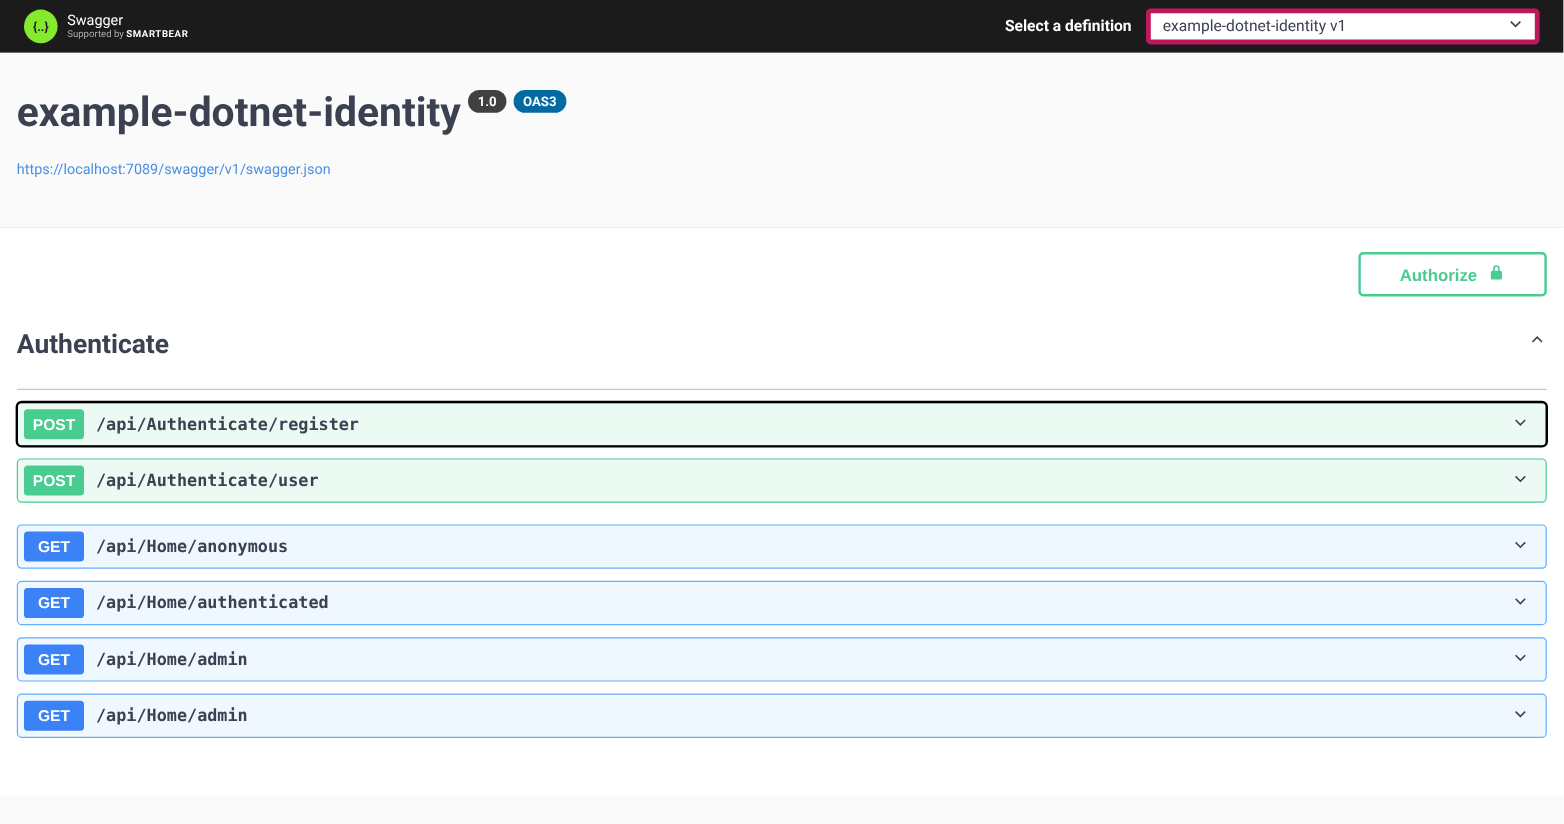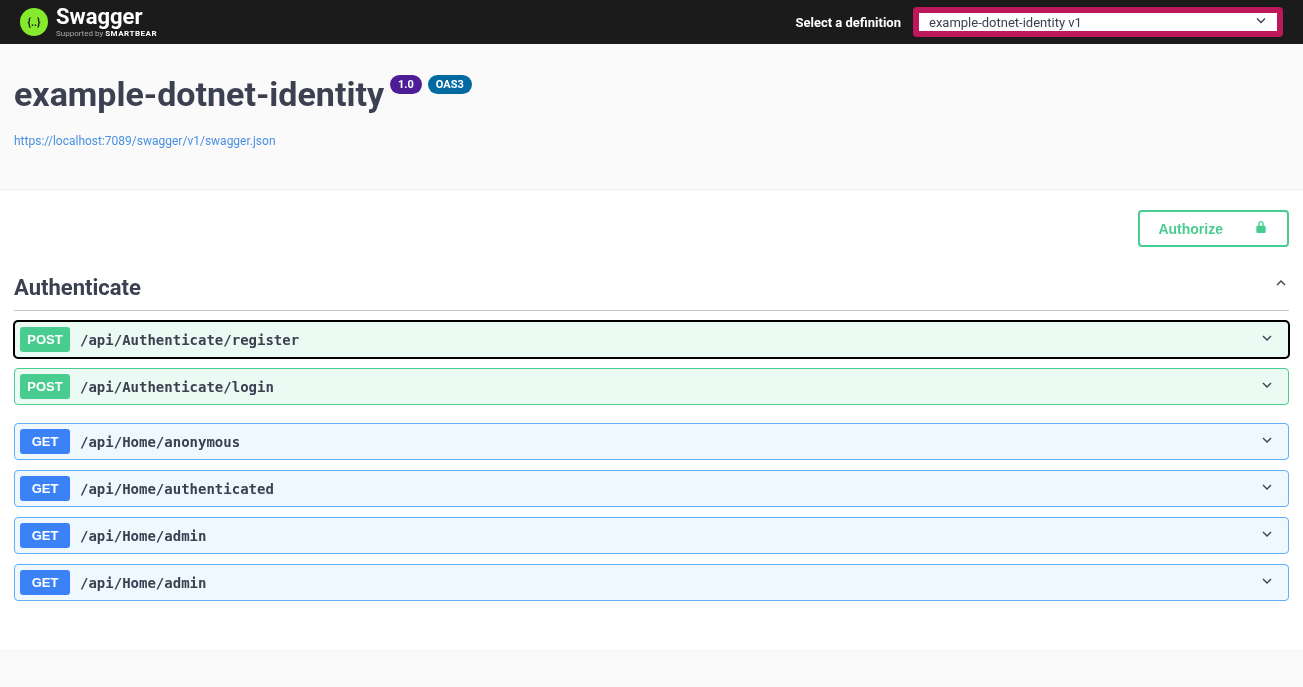--- a/index.html
+++ b/index.html
@@ -3,44 +3,44 @@
 <meta charset="utf-8">
 <style>
   * { box-sizing: border-box; margin: 0; padding: 0; }
   body { font-family: -apple-system, BlinkMacSystemFont, "Segoe UI", Roboto, sans-serif; background: #fafafa; color: #3b4151; }
 
   
   .topbar { background: #1b1b1b; height: 44px; display: flex; align-items: center; padding: 0 20px; justify-content: space-between; }
   .topbar-brand { display: flex; align-items: center; gap: 8px; }
   .brand-logo { width: 28px; height: 28px; border-radius: 50%; background: #85ea2d; display: flex; align-items: center; justify-content: center; color: #1b1b1b; font-weight: bold; font-size: 14px; }
   .brand-text { display: flex; flex-direction: column; line-height: 1; }
-  .brand-name { color: #fff; font-size: 22px; font-weight: 700; }
+  .brand-name { color: #fff; font-size: 12px; font-weight: 400; }
   .brand-sub { color: #aaa; font-size: 8px; margin-top: 2px; }
   .brand-sub b { color: #fff; font-weight: 700; letter-spacing: 0.5px; }
   .topbar-right { display: flex; align-items: center; gap: 12px; }
   .select-label { color: #fff; font-size: 13px; font-weight: 700; }
-  .def-select { position: relative; width: 370px; height: 30px; background: #fff; border: 6px solid #be185d; border-radius: 4px; display: flex; align-items: center; padding: 0 28px 0 10px; font-size: 13px; cursor: pointer; }
+  .def-select { position: relative; width: 328px; height: 30px; background: #fff; border: 4px solid #be185d; border-radius: 4px; display: flex; align-items: center; padding: 0 28px 0 10px; font-size: 13px; cursor: pointer; }
   .def-select .chev { position: absolute; right: 8px; top: 50%; transform: translateY(-50%); }
 
   
   .info-section { background: #fafafa; padding: 30px 14px 40px; border-bottom: 1px solid #eee; }
   .info-title-row { display: flex; align-items: center; gap: 6px; flex-wrap: wrap; }
   .info-title { font-size: 34px; font-weight: 700; color: #3b4151; }
-  .badge-version { background: #4c1d95; color: #fff; font-size: 11px; font-weight: 700; padding: 3px 8px; border-radius: 20px; position: relative; top: -10px; }
+  .badge-version { background: #404040; color: #fff; font-size: 11px; font-weight: 700; padding: 3px 8px; border-radius: 20px; position: relative; top: -10px; }
   .badge-oas { background: #0369a1; color: #fff; font-size: 11px; font-weight: 700; padding: 3px 8px; border-radius: 20px; position: relative; top: -10px; }
   .info-link { color: #4990e2; font-size: 12px; text-decoration: none; margin-top: 20px; display: inline-block; }
 
   
   .content { background: #fff; padding: 0 14px 30px; }
   .auth-row { display: flex; justify-content: flex-end; padding: 20px 0; }
-  .authorize-btn { border: 2px solid #49cc90; background: #fff; color: #49cc90; font-size: 14px; font-weight: 700; padding: 7px 18px; border-radius: 4px; display: flex; align-items: center; gap: 30px; cursor: pointer; }
+  .authorize-btn { border: 2px solid #49cc90; background: #fff; color: #49cc90; font-size: 14px; font-weight: 700; padding: 7px 32px; border-radius: 4px; display: flex; align-items: center; gap: 8px; cursor: pointer; }
   .authorize-btn svg { width: 16px; height: 16px; }
 
   .tag-section { margin-bottom: 18px; }
-  .tag-header { display: flex; align-items: flex-start; justify-content: space-between; padding: 8px 0 10px; cursor: pointer; border-bottom: 1px solid rgba(59,65,81,.3); margin-bottom: 10px; }
+  .tag-header { display: flex; align-items: flex-start; justify-content: space-between; padding: 8px 0 24px; cursor: pointer; border-bottom: 1px solid rgba(59,65,81,.3); margin-bottom: 10px; }
   .tag-name { font-size: 22px; font-weight: 700; color: #3b4151; }
 
   .op-block { border-radius: 4px; margin-bottom: 10px; display: flex; align-items: center; padding: 5px; cursor: pointer; position: relative; }
   .op-block .chev-wrap { margin-left: auto; padding-right: 8px; }
   .op-post { background: rgba(73,204,144,.1); border: 1px solid #49cc90; }
   .op-get  { background: rgba(97,175,254,.1); border: 1px solid #61affe; }
   .op-block.focused { outline: 2px solid #000; outline-offset: -1px; }
   .method-badge { width: 50px; text-align: center; color: #fff; font-size: 13px; font-weight: 700; padding: 5px 0; border-radius: 3px; font-family: sans-serif; }
   .m-post { background: #49cc90; }
   .m-get  { background: #3b82f6; }
@@ -114,21 +114,21 @@
       <span class="method-badge m-post">POST</span>
       <span class="op-path">/api/Authenticate/register</span>
       <span class="chev-wrap">
         <svg class="chev-icon" viewBox="0 0 24 24">
               <polyline points="6 9 12 15 18 9"></polyline>
             </svg>
       </span>
         </div>
         <div class="op-block op-post">
       <span class="method-badge m-post">POST</span>
-      <span class="op-path">/api/Authenticate/login</span>
+      <span class="op-path">/api/Authenticate/user</span>
       <span class="chev-wrap">
         <svg class="chev-icon" viewBox="0 0 24 24">
               <polyline points="6 9 12 15 18 9"></polyline>
             </svg>
       </span>
         </div>
       </div>
       <div class="tag-section">
         <div class="op-block op-get">
       <span class="method-badge m-get">GET</span>

